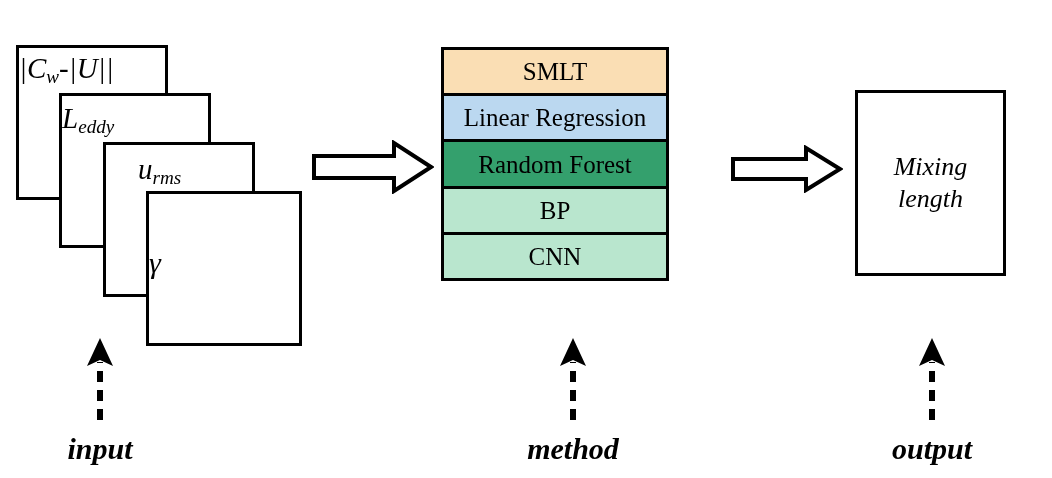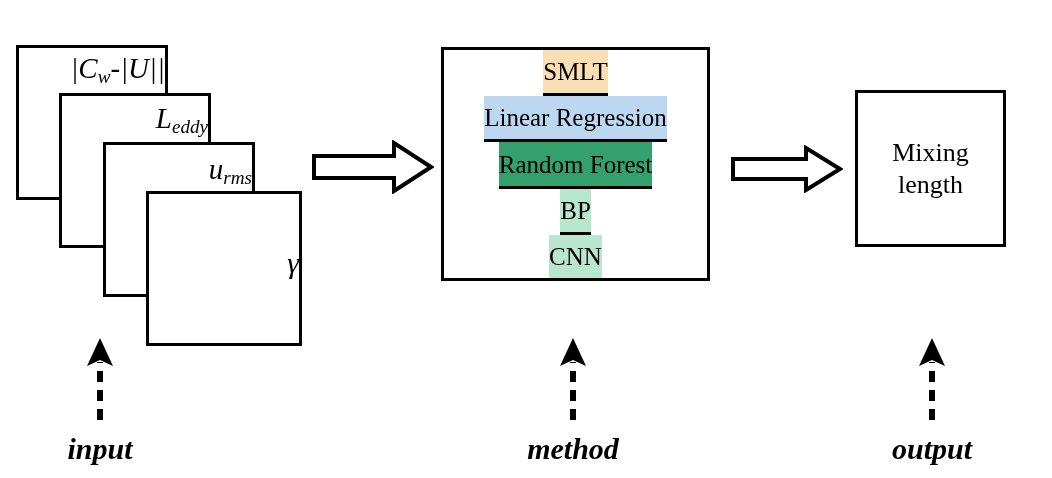--- a/index.html
+++ b/index.html
@@ -19,22 +19,22 @@
   
   .card {
     position: absolute;
     background: #ffffff;
     border: 3px solid #000000;
     box-sizing: border-box;
   }
   .card-label {
     position: absolute;
     left: 0;
-    right: 0;
-    text-align: right;
+    right: 16px;
+    text-align: left;
     font-style: italic;
     color: #000000;
     white-space: nowrap;
   }
   .card-1 { left: 16px;  top: 45px;  width: 152px; height: 155px; z-index: 1; }
   .card-2 { left: 59px;  top: 93px;  width: 152px; height: 155px; z-index: 2; }
   .card-3 { left: 103px; top: 142px; width: 152px; height: 155px; z-index: 3; }
   .card-4 { left: 146px; top: 191px; width: 156px; height: 155px; z-index: 4; }
 
   .card-1 .card-label { top: 4px;  font-size: 29px; }
@@ -47,56 +47,56 @@
     vertical-align: -0.28em;
     font-style: italic;
   }
   .upr { font-style: italic; }
 
   
   .method-stack {
     position: absolute;
     left: 441px;
     top: 47px;
-    width: 269px;
+    width: 228px;
     height: 234px;
     border: 3px solid #000000;
     box-sizing: border-box;
     display: flex;
     flex-direction: column;
     z-index: 5;
-    align-items: center;
   }
   .method-row {
     flex: 1 1 0;
     display: flex;
     align-items: center;
     justify-content: center;
     border-bottom: 3px solid #000000;
     box-sizing: border-box;
     font-size: 25px;
     color: #000000;
     line-height: 1;
   }
   .method-row:last-child { border-bottom: none; }
 
   
   .output-box {
     position: absolute;
     left: 855px;
     top: 90px;
     width: 151px;
-    height: 157px;
+    height: 186px;
     border: 3px solid #000000;
     box-sizing: border-box;
     background: #ffffff;
     display: flex;
     align-items: center;
     justify-content: center;
     text-align: center;
+    font-style: italic;
     font-size: 26px;
     line-height: 1.22;
     z-index: 5;
   }
 
   
   .block-arrow { position: absolute; z-index: 4; }
   .arrow-1 { left: 312px; top: 140px; width: 122px; height: 54px; }
   .arrow-2 { left: 731px; top: 145px; width: 112px; height: 48px; }
 

